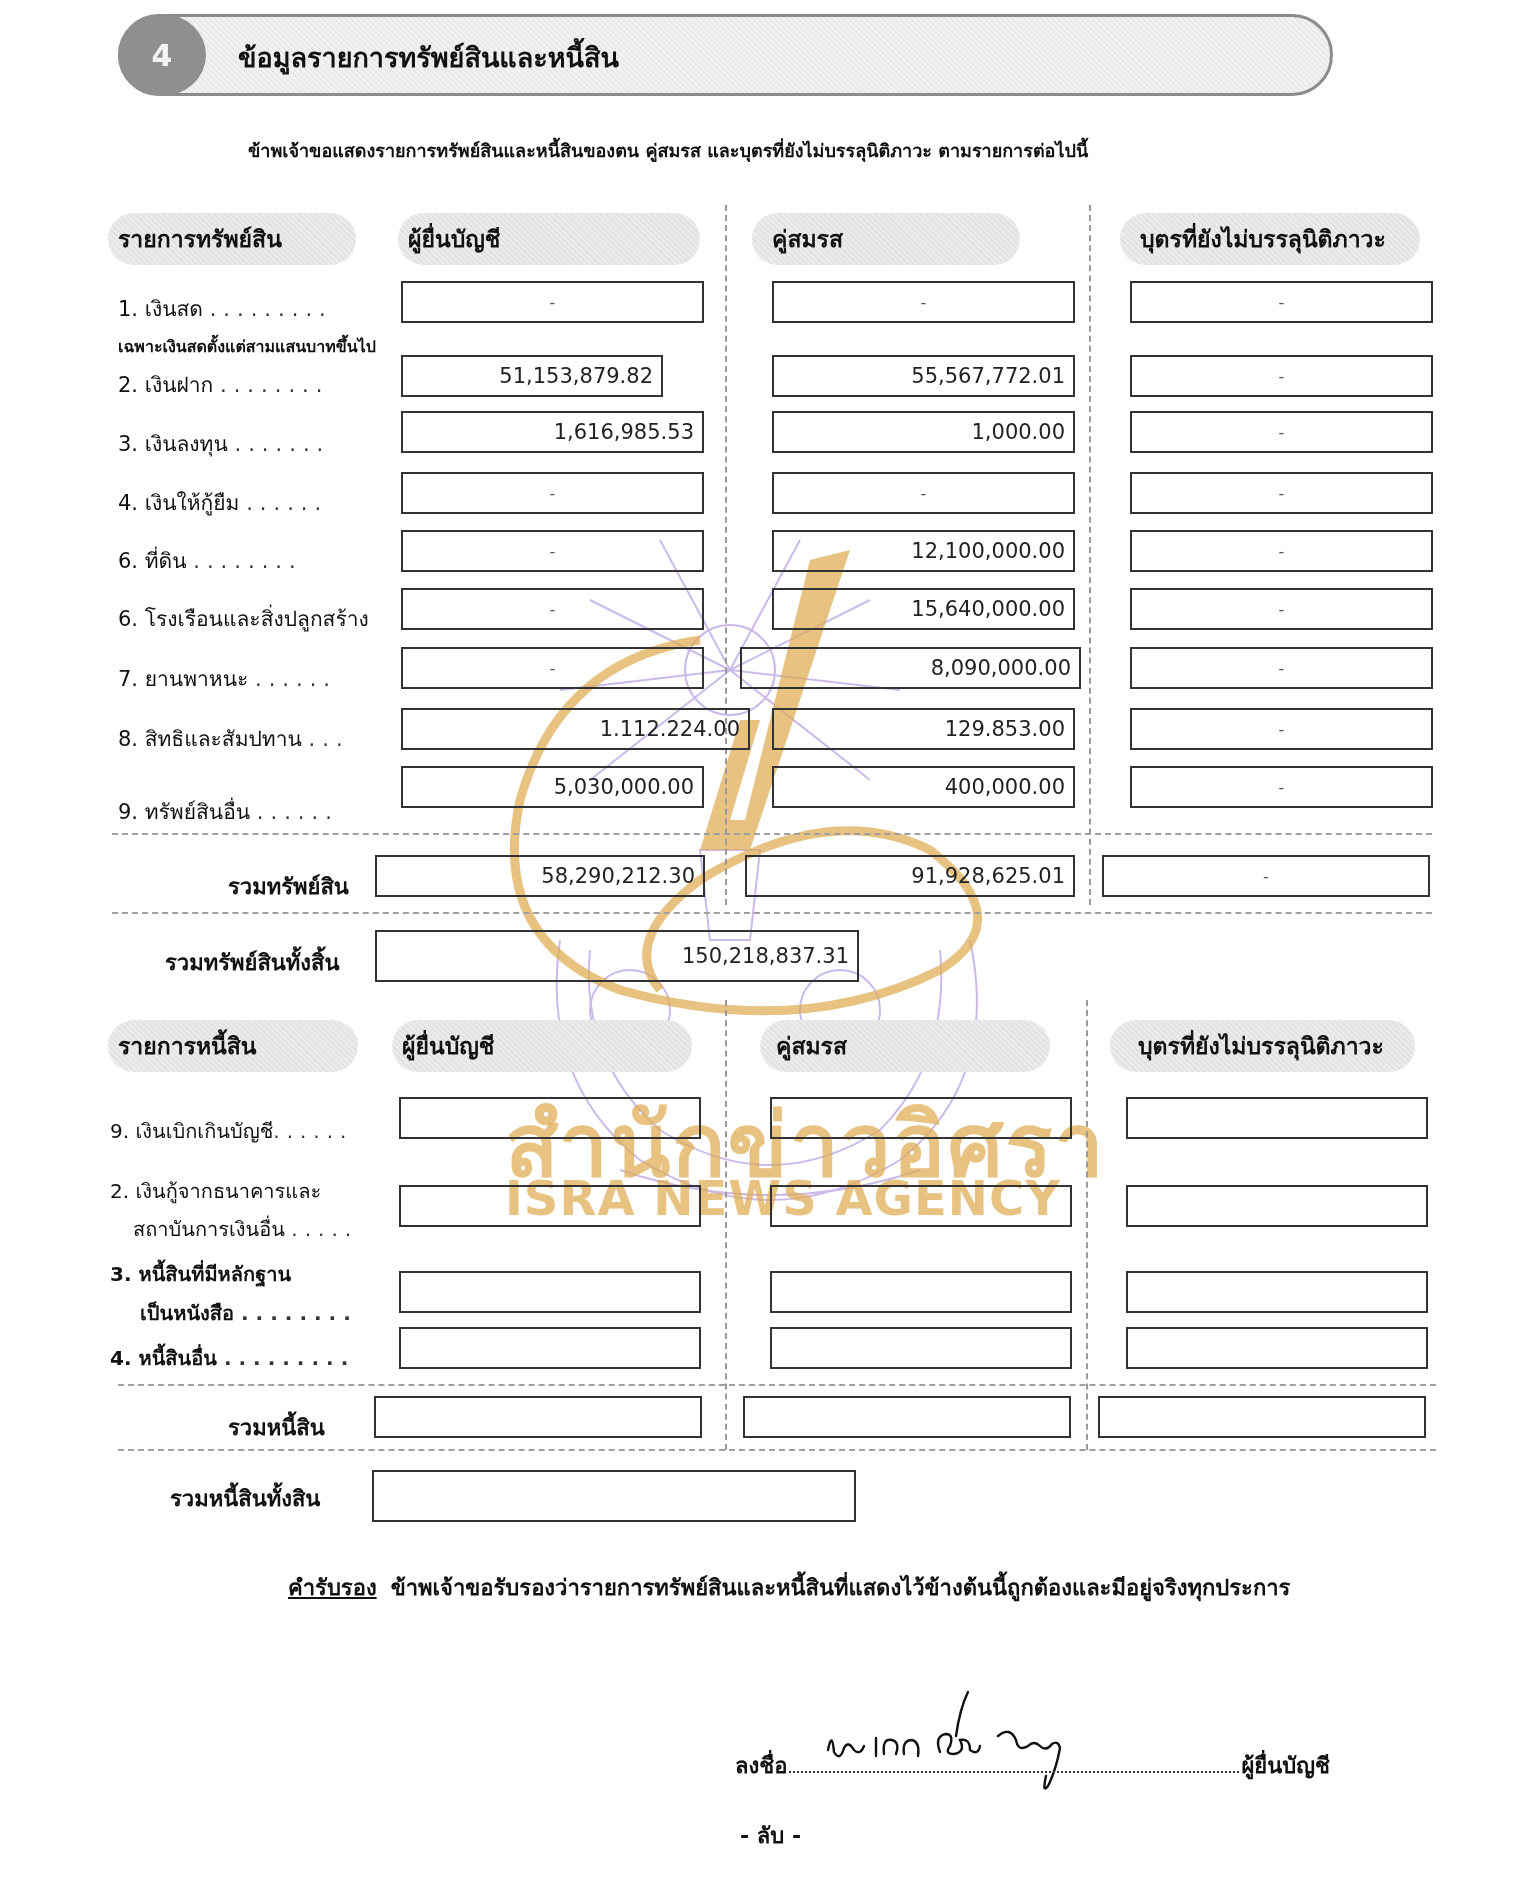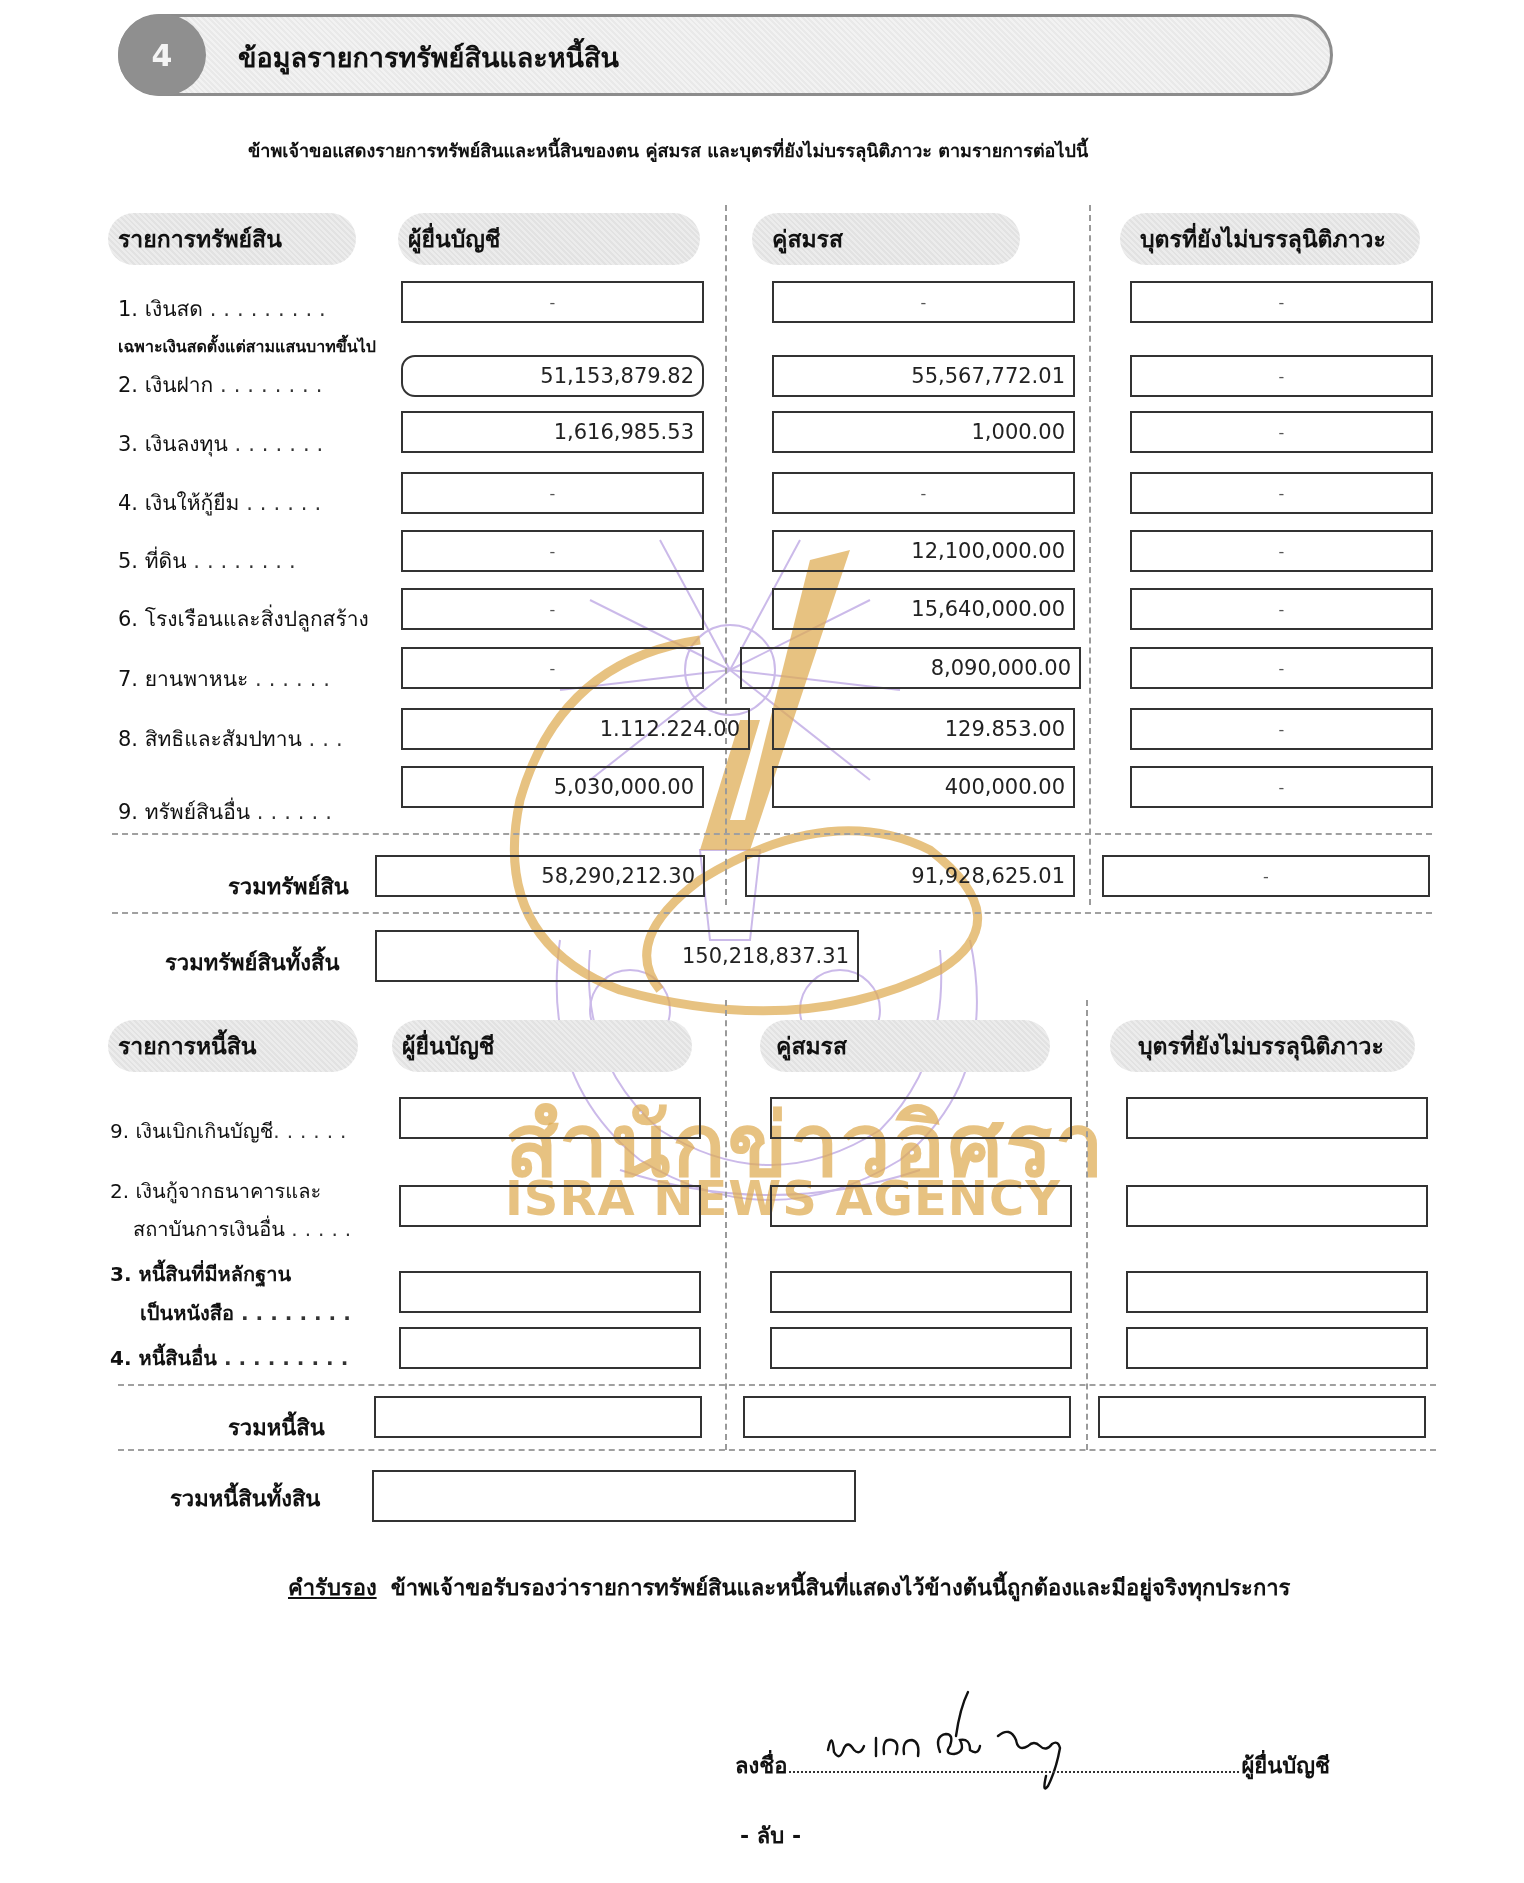--- a/index.html
+++ b/index.html
@@ -106,35 +106,35 @@
 <div class="pill" style="left:752px;top:213px;width:268px;padding-left:20px;">คู่สมรส</div>
 <div class="pill" style="left:1120px;top:213px;width:300px;padding-left:20px;">บุตรที่ยังไม่บรรลุนิติภาวะ</div>
 
 <div class="row-label" style="left:118px;top:292px;"><span>1. เงินสด</span> <span class="dots">.........</span></div>
 <div class="box center dash" style="left:401px;top:281px;width:303px;">-</div>
 <div class="box center dash" style="left:772px;top:281px;width:303px;">-</div>
 <div class="box center dash" style="left:1130px;top:281px;width:303px;">-</div>
 <div class="sub-note" style="left:118px;top:334px;">เฉพาะเงินสดตั้งแต่สามแสนบาทขึ้นไป</div>
 
 <div class="row-label" style="left:118px;top:368px;"><span>2. เงินฝาก</span> <span class="dots">........</span></div>
-<div class="box" style="left:401px;top:355px;width:303px;border-radius:14px;">51,153,879.82</div>
+<div class="box" style="left:401px;top:355px;width:262px;">51,153,879.82</div>
 <div class="box" style="left:772px;top:355px;width:303px;">55,567,772.01</div>
 <div class="box center dash" style="left:1130px;top:355px;width:303px;">-</div>
 
 <div class="row-label" style="left:118px;top:427px;"><span>3.  เงินลงทุน</span> <span class="dots">.......</span></div>
 <div class="box" style="left:401px;top:411px;width:303px;">1,616,985.53</div>
 <div class="box" style="left:772px;top:411px;width:303px;">1,000.00</div>
 <div class="box center dash" style="left:1130px;top:411px;width:303px;">-</div>
 
 <div class="row-label" style="left:118px;top:486px;"><span>4.  เงินให้กู้ยืม</span> <span class="dots">......</span></div>
 <div class="box center dash" style="left:401px;top:472px;width:303px;">-</div>
 <div class="box center dash" style="left:772px;top:472px;width:303px;">-</div>
 <div class="box center dash" style="left:1130px;top:472px;width:303px;">-</div>
 
-<div class="row-label" style="left:118px;top:544px;"><span>5.  ที่ดิน</span> <span class="dots">........</span></div>
+<div class="row-label" style="left:118px;top:544px;"><span>6.  ที่ดิน</span> <span class="dots">........</span></div>
 <div class="box center dash" style="left:401px;top:530px;width:303px;">-</div>
 <div class="box" style="left:772px;top:530px;width:303px;">12,100,000.00</div>
 <div class="box center dash" style="left:1130px;top:530px;width:303px;">-</div>
 
 <div class="row-label" style="left:118px;top:602px;"><span>6.  โรงเรือนและสิ่งปลูกสร้าง</span></div>
 <div class="box center dash" style="left:401px;top:588px;width:303px;">-</div>
 <div class="box" style="left:772px;top:588px;width:303px;">15,640,000.00</div>
 <div class="box center dash" style="left:1130px;top:588px;width:303px;">-</div>
 
 <div class="row-label" style="left:118px;top:662px;"><span>7.  ยานพาหนะ</span> <span class="dots">......</span></div>

